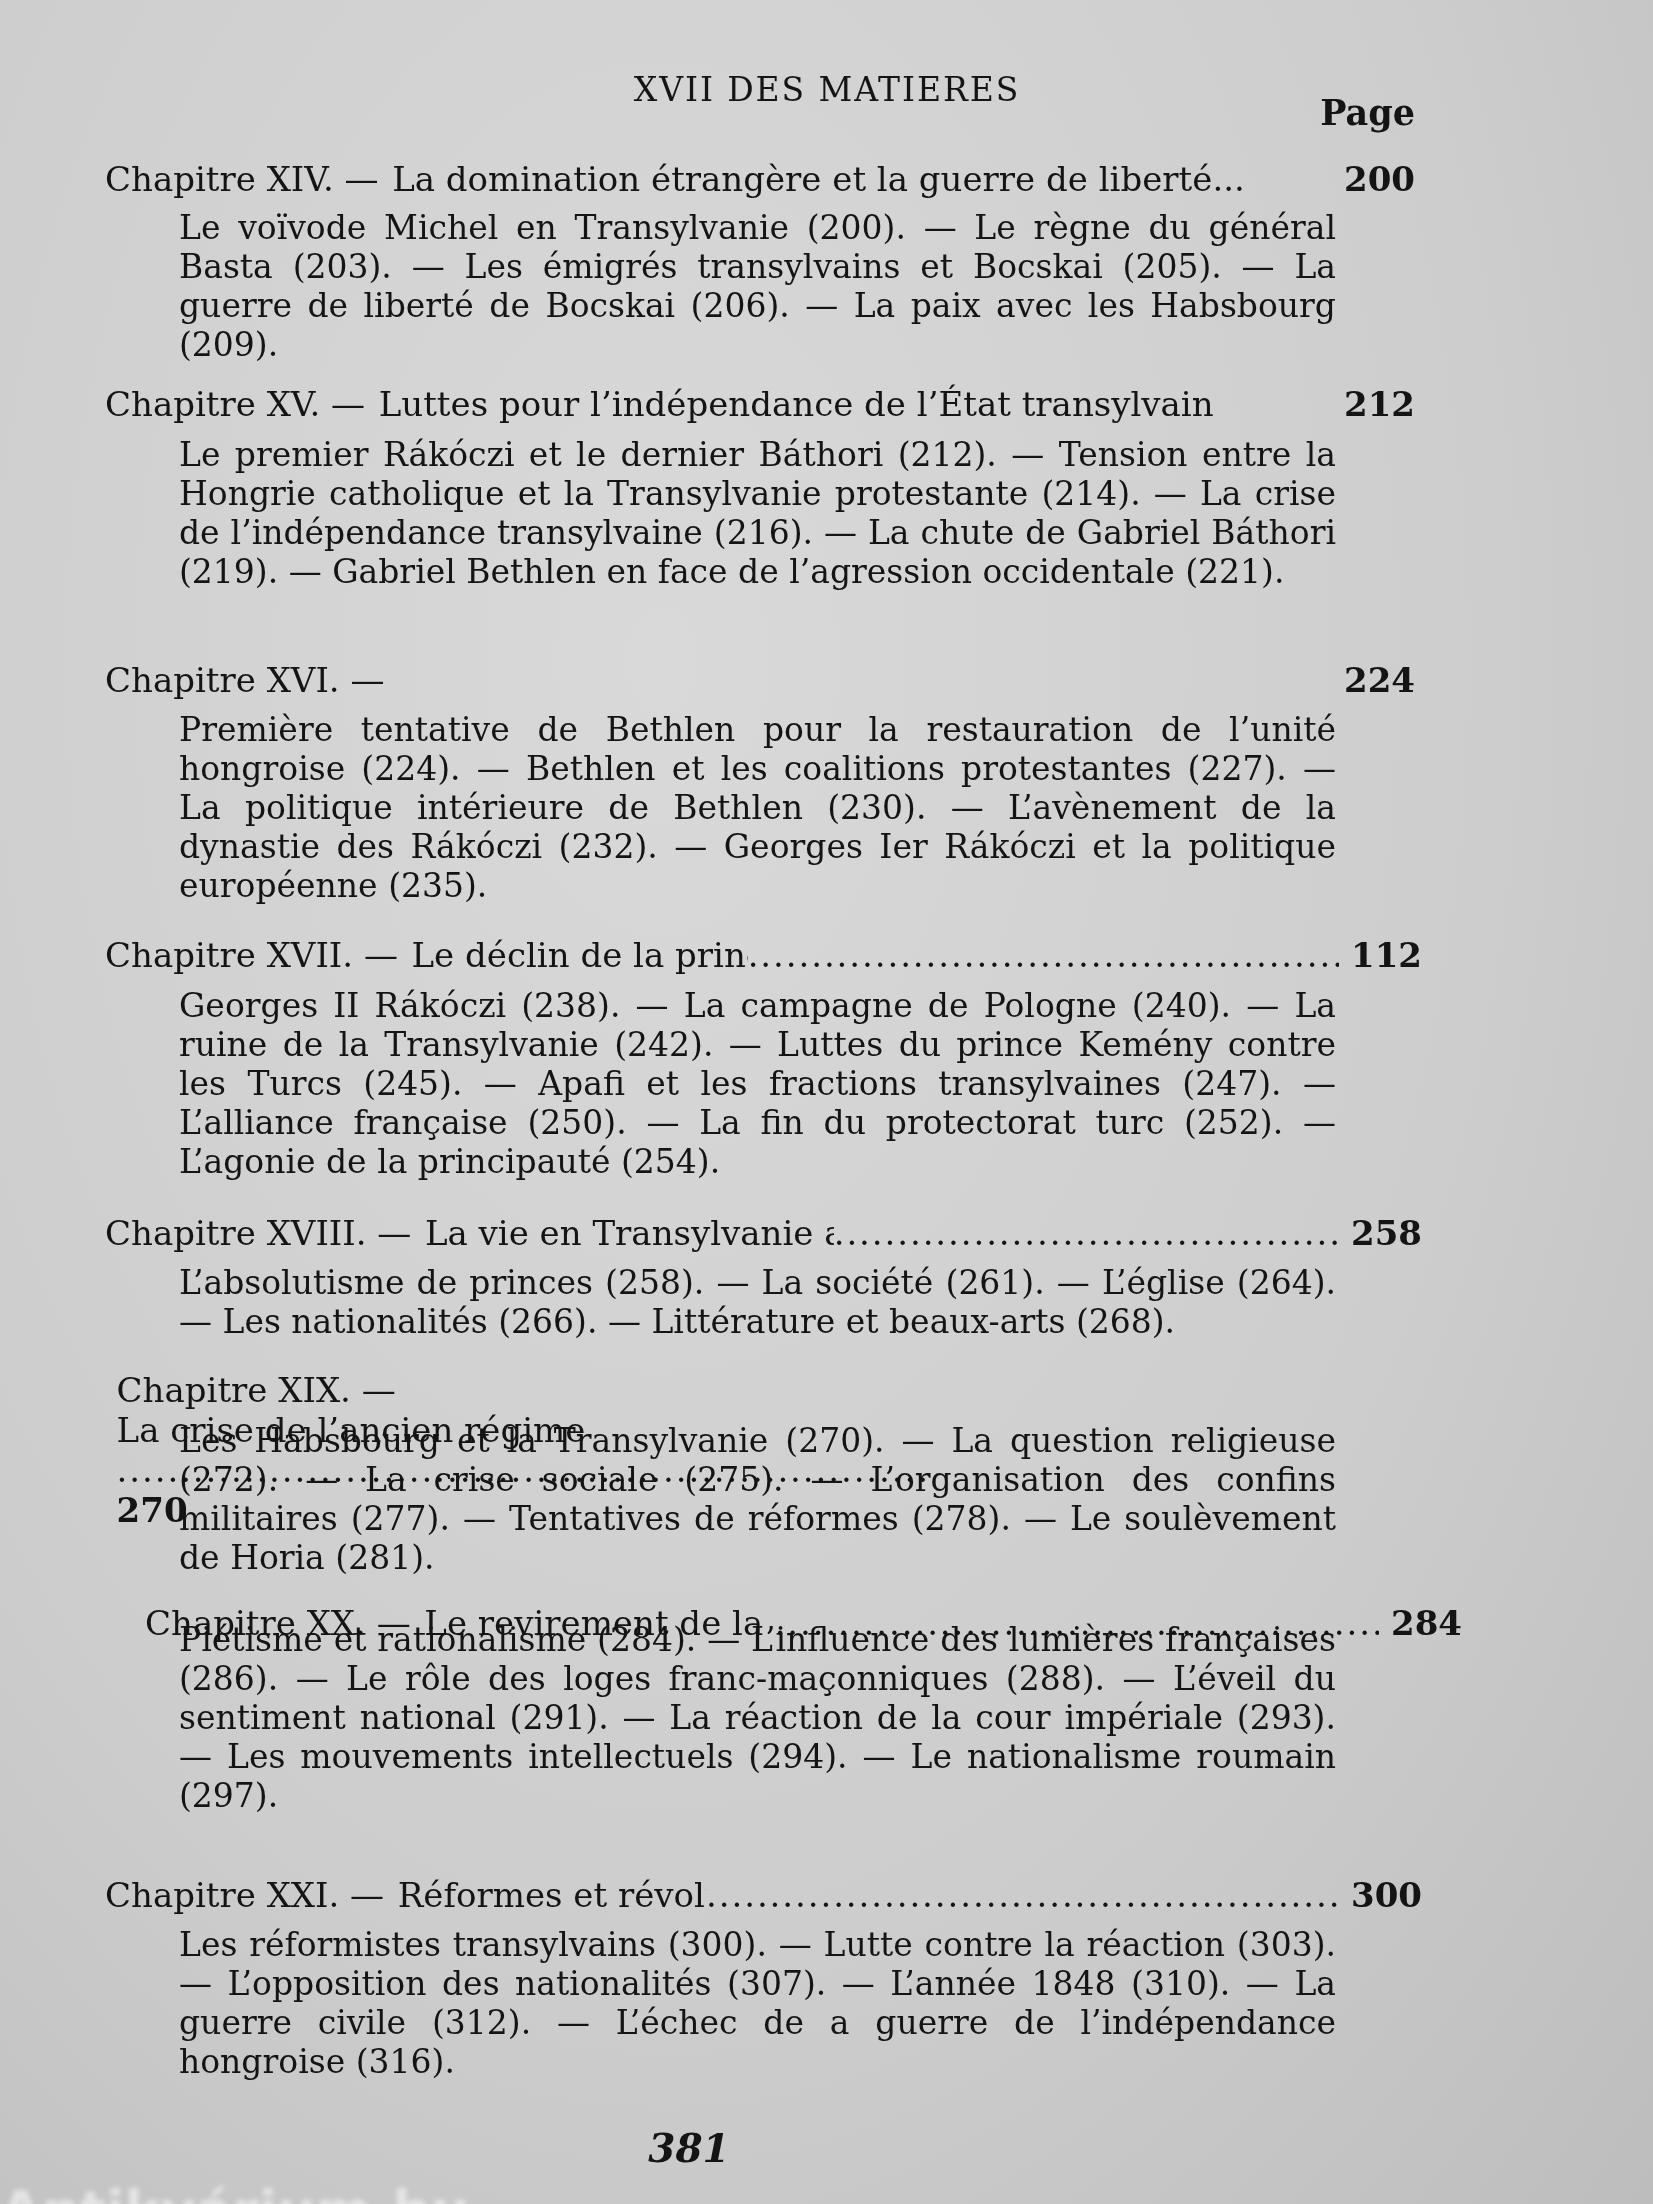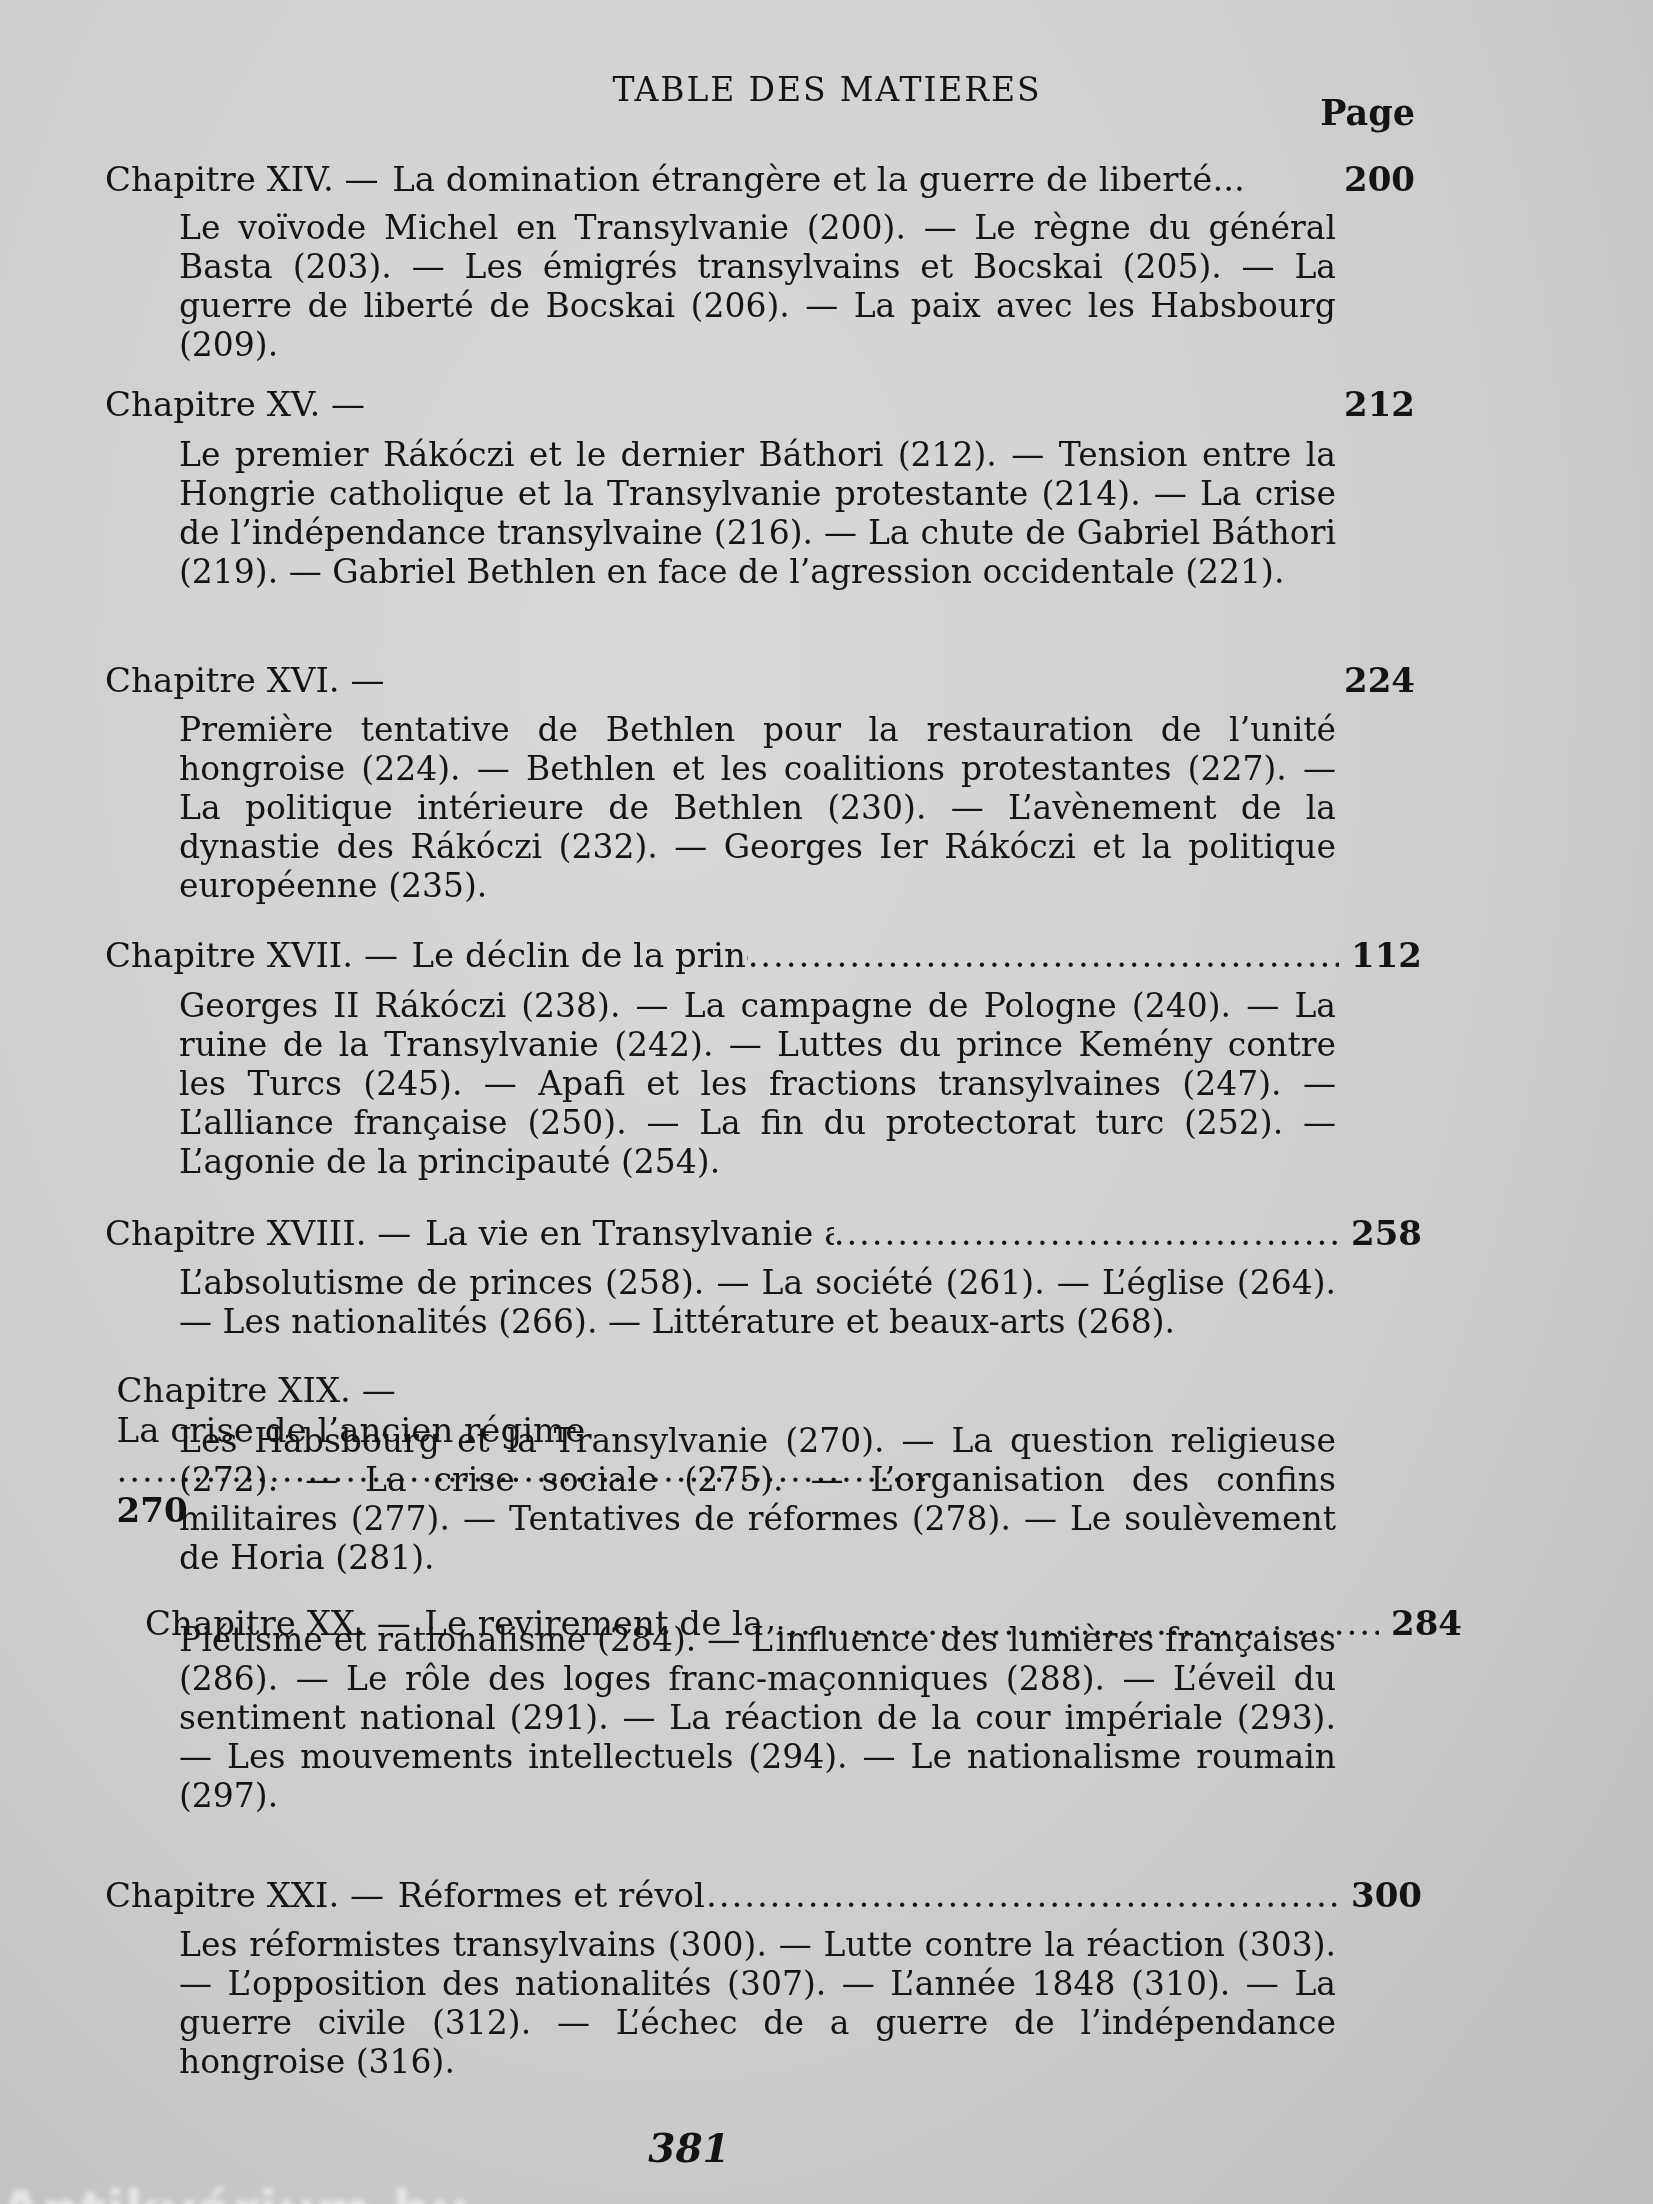--- a/index.html
+++ b/index.html
@@ -37,36 +37,37 @@
   }
   .watermark {
     position: absolute; top: 2179px; left: 0; font-family: "DejaVu Sans", sans-serif;
     font-size: 54px; font-weight: bold; color: rgba(255,255,255,0.55); filter: blur(2.9px);
   }
 </style>
 </head>
 <body>
 
 <div class="page">
-  <div class="title">TABLE DES MATIERES</div>
+  <div class="title">XVII DES MATIERES</div>
   <div class="page-head">Page</div>
 
   <div class="chapter">
     <div class="ch-head" style="top:159px;">
       <span class="ch-label">Chapitre XIV. —</span>
       <span class="ch-title">La domination étrangère et la guerre de liberté...</span>
       <span class="ch-leader"></span>
       <span class="ch-page">200</span>
     </div>
     <div class="ch-body" style="top:208px;">Le voïvode Michel en Transylvanie (200). — Le règne du général Basta (203). — Les émigrés transylvains et Bocskai (205). — La guerre de liberté de Bocskai (206). — La paix avec les Habsbourg (209).</div>
   </div>
 
   <div class="chapter">
     <div class="ch-head" style="top:384px;">
       <span class="ch-label">Chapitre XV. —</span>
+      <span class="ch-title">Luttes pour l’indépendance de l’État transylvain</span>
       <span class="ch-leader"></span>
       <span class="ch-page">212</span>
     </div>
     <div class="ch-body" style="top:435px;">Le premier Rákóczi et le dernier Báthori (212). — Tension entre la Hongrie catholique et la Transylvanie protestante (214). — La crise de l’indépendance transylvaine (216). — La chute de Gabriel Báthori (219). — Gabriel Bethlen en face de l’agression occidentale (221).</div>
   </div>
 
   <div class="chapter">
     <div class="ch-head" style="top:660px;">
       <span class="ch-label">Chapitre XVI. —</span>
       <span class="ch-leader"></span>

